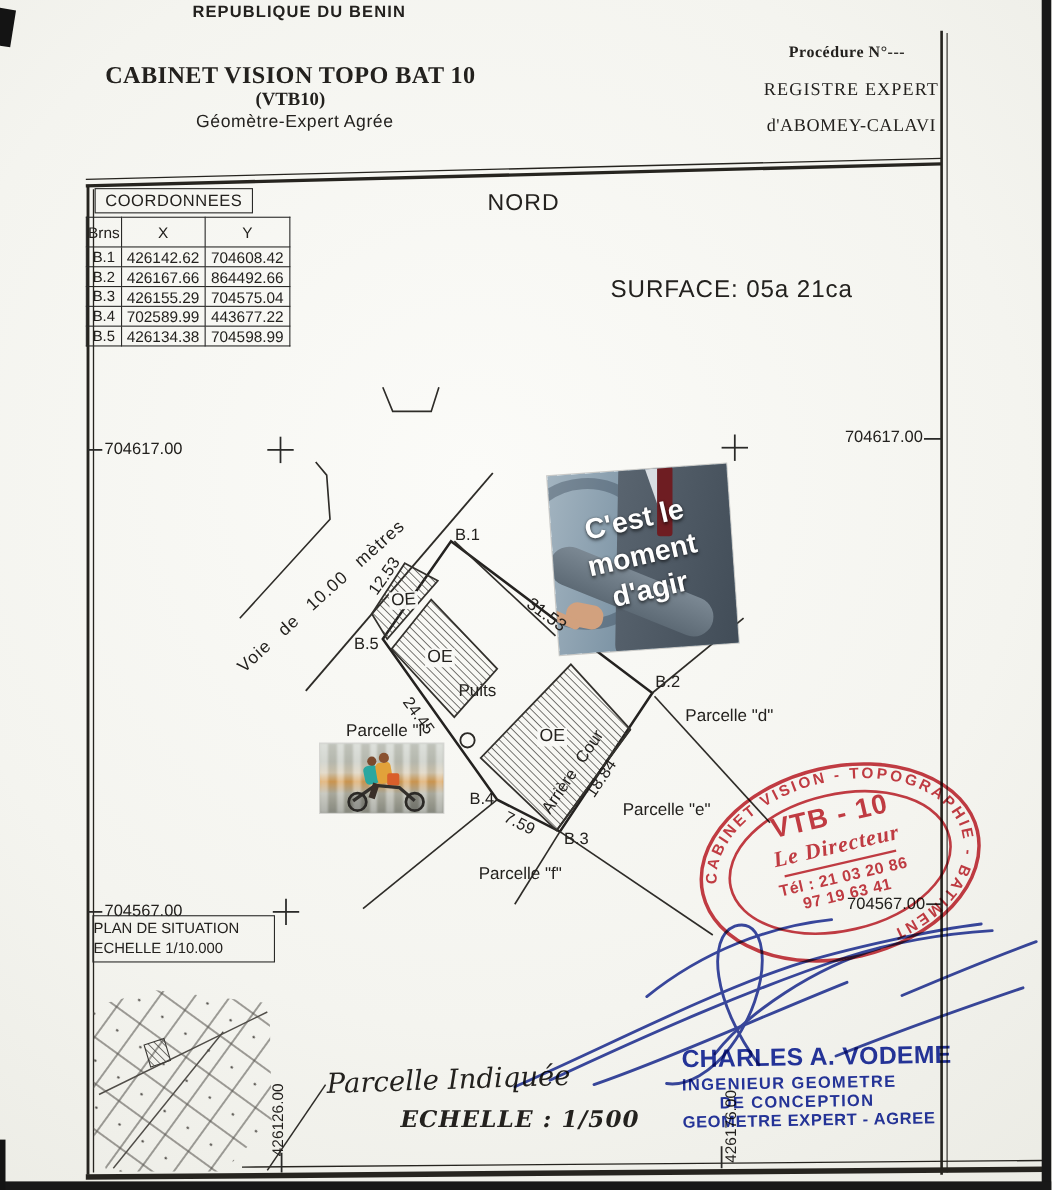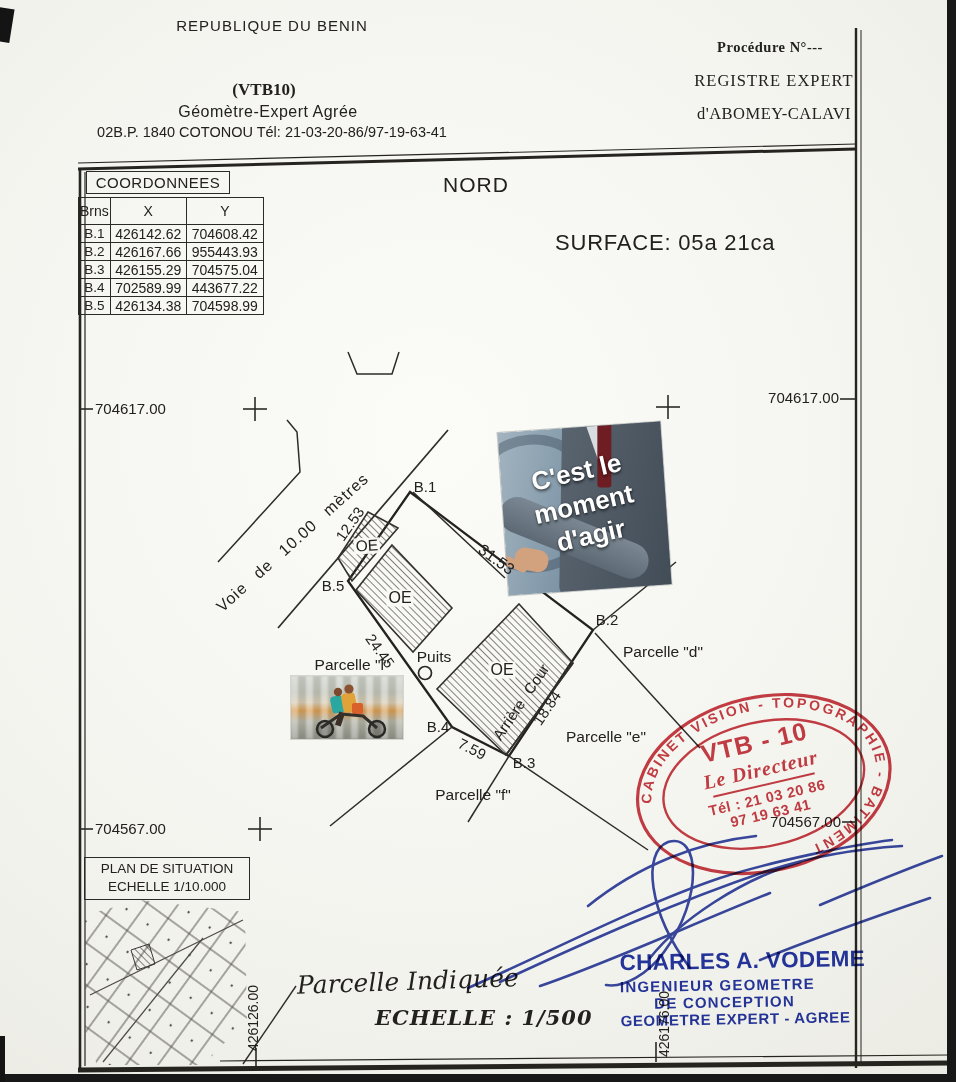--- a/index.html
+++ b/index.html
@@ -67,21 +67,21 @@
   .stamp .rule{width:104px;height:2px;background:#c22831;margin:3px auto 4px auto;}
   .stamp .tel{font-size:14.5px;font-weight:bold;letter-spacing:.5px;}
   
   .nameblock{left:620px;top:948px;width:262px;color:#2636a4;mix-blend-mode:multiply;
      transform:rotate(-1deg);font-weight:bold;}
   .nameblock .nm1{font-size:22.5px;letter-spacing:.3px;}
   .nameblock .nm2{font-size:15px;letter-spacing:1.2px;margin-top:2px;}
   .nameblock .nm3{font-size:15px;letter-spacing:1.2px;margin-left:34px;}
   .nameblock .nm4{font-size:15px;letter-spacing:.6px;}
   
-  .sit-title{left:84px;top:857px;width:164px;border:1.6px solid #2a2a28;text-align:center;
+  .sit-title{left:84px;top:832px;width:164px;border:1.6px solid #2a2a28;
      font-size:13.5px;padding:2px 0 3px 0;line-height:1.35;}
   .oe{background:rgba(250,250,247,.95);padding:0 2px;font-size:15.5px;}
 </style>
 </head>
 <body>
 
 <div class="page">
 
   <svg width="956" height="1082" viewBox="0 0 956 1082">
     <defs>
@@ -178,24 +178,24 @@
     <div class="tie"></div>
     <div class="arm"></div>
     <div class="hand"></div>
     <div class="finger"></div>
     <div class="slogan">
       <div>C'est le</div>
       <div>moment d'agir</div>
     </div>
   </div>
 
-  <span class="lbl cc" style="left:272px;top:26px;font-size:15px;letter-spacing:1px;">REPUBLIQUE DU BENIN</span>
+  <span class="lbl cc" style="left:272px;top:11px;font-size:15px;letter-spacing:1px;font-weight:bold;">REPUBLIQUE DU BENIN</span>
+  <span class="lbl cc serif" style="left:264px;top:68px;font-size:22px;font-weight:bold;letter-spacing:.4px;">CABINET VISION TOPO BAT 10</span>
   <span class="lbl cc serif" style="left:264px;top:90px;font-size:17px;font-weight:bold;">(VTB10)</span>
   <span class="lbl cc" style="left:268px;top:112px;font-size:16px;letter-spacing:.5px;">Géomètre-Expert Agrée</span>
-  <span class="lbl cc" style="left:272px;top:133px;font-size:14.5px;">02B.P. 1840 COTONOU Tél: 21-03-20-86/97-19-63-41</span>
 
 
   <span class="lbl cc serif" style="left:770px;top:48px;font-size:14.5px;font-weight:bold;letter-spacing:.5px;">Procédure N°---</span>
   <span class="lbl cc serif" style="left:774px;top:81px;font-size:16.5px;letter-spacing:1px;">REGISTRE EXPERT</span>
   <span class="lbl cc serif" style="left:774px;top:114px;font-size:16.5px;letter-spacing:.5px;">d'ABOMEY-CALAVI</span>
 
   <div class="abs coords">
     <div class="titlebox">COORDONNEES</div>
     <table>
       <thead>
@@ -207,21 +207,21 @@
         </thead>
       <tbody>
           <tr>
             <td>B.1</td>
             <td>426142.62</td>
             <td>704608.42</td>
           </tr>
           <tr>
             <td>B.2</td>
             <td>426167.66</td>
-            <td>955443.93</td>
+            <td>864492.66</td>
           </tr>
           <tr>
             <td>B.3</td>
             <td>426155.29</td>
             <td>704575.04</td>
           </tr>
           <tr>
             <td>B.4</td>
             <td>702589.99</td>
             <td>443677.22</td>
@@ -229,21 +229,21 @@
           <tr>
             <td>B.5</td>
             <td>426134.38</td>
             <td>704598.99</td>
           </tr>
         </tbody>
     </table>
   </div>
 
   <span class="lbl cc" style="left:476px;top:185px;font-size:21px;font-weight:normal;letter-spacing:1px;">NORD</span>
-  <span class="lbl la" style="left:555px;top:243px;font-size:22px;letter-spacing:.8px;">SURFACE: 05a 21ca</span>
+  <span class="lbl la" style="left:555px;top:263px;font-size:22px;letter-spacing:.8px;">SURFACE: 05a 21ca</span>
 
   <span class="lbl la" style="left:95px;top:409px;font-size:15px;">704617.00</span>
   <span class="lbl ra" style="left:839px;top:398px;font-size:15px;">704617.00</span>
   <span class="lbl la" style="left:95px;top:829px;font-size:15px;">704567.00</span>
   <span class="lbl ra" style="left:841px;top:822px;font-size:15px;">704567.00</span>
   <span class="lbl" style="left:253px;top:1018px;font-size:14px;transform:translate(-50%,-50%) rotate(-90deg);">426126.00</span>
   <span class="lbl" style="left:664px;top:1024px;font-size:14px;transform:translate(-50%,-50%) rotate(-90deg);">426176.00</span>
 
   <span class="lbl" style="left:293px;top:543px;font-size:16px;word-spacing:9px;letter-spacing:1px;transform:translate(-50%,-50%) rotate(-42deg);">Voie de 10.00 mètres</span>
 
@@ -257,33 +257,33 @@
   <span class="lbl cc" style="left:425px;top:487px;font-size:15px;">B.1</span>
   <span class="lbl cc" style="left:607px;top:620px;font-size:15px;">B.2</span>
   <span class="lbl cc" style="left:524px;top:763px;font-size:15px;">B.3</span>
   <span class="lbl cc" style="left:438px;top:727px;font-size:15px;">B.4</span>
   <span class="lbl cc" style="left:333px;top:586px;font-size:15px;">B.5</span>
 
   <span class="lbl cc oe" style="left:367px;top:546px;transform:translate(-50%,-50%) rotate(-3deg);">OE</span>
   <span class="lbl cc oe" style="left:400px;top:598px;font-size:16px;">OE</span>
   <span class="lbl cc oe" style="left:502px;top:670px;font-size:16px;">OE</span>
 
-  <span class="lbl cc" style="left:434px;top:657px;font-size:15.5px;">Puits</span>
+  <span class="lbl cc" style="left:434px;top:629px;font-size:15.5px;">Puits</span>
   <span class="lbl cc" style="left:352px;top:665px;font-size:15.5px;">Parcelle "l"</span>
   <span class="lbl cc" style="left:663px;top:652px;font-size:15.5px;">Parcelle "d"</span>
   <span class="lbl cc" style="left:606px;top:737px;font-size:15.5px;">Parcelle "e"</span>
   <span class="lbl cc" style="left:473px;top:795px;font-size:15.5px;">Parcelle "f"</span>
 
   <div class="abs sit-title">
     <div>PLAN DE SITUATION</div>
     <div>ECHELLE 1/10.000</div>
   </div>
 
   <span class="lbl la scriptif" style="left:297px;top:982px;font-size:25px;transform:translate(0,-50%) rotate(-2deg);">Parcelle Indiquée</span>
-  <span class="lbl la scriptif" style="left:375px;top:1018px;font-size:21px;font-weight:bold;letter-spacing:1px;">ECHELLE : 1/500</span>
+  <span class="lbl la scriptif" style="left:364px;top:1018px;font-size:21px;font-weight:bold;letter-spacing:1px;">ECHELLE : 1/500</span>
 
   <div class="abs stamp">
     <svg width="272" height="208" viewBox="0 0 272 208">
       <ellipse cx="136" cy="103" rx="128" ry="87" fill="none" stroke="#c22831" stroke-width="3.2"></ellipse>
       <ellipse cx="136" cy="103" rx="102" ry="62" fill="none" stroke="#c22831" stroke-width="2.4"></ellipse>
       <path id="rim" d="M 22,103 A 114,74 0 1 1 250,103 A 114,74 0 1 1 22,103" fill="none"></path>
       <text font-size="14" font-weight="bold" letter-spacing="2.5" fill="#c22831" font-family="Liberation Sans, sans-serif">
         <textPath href="#rim" startOffset="1%">CABINET VISION - TOPOGRAPHIE - BATIMENT</textPath>
       </text>
     </svg>

